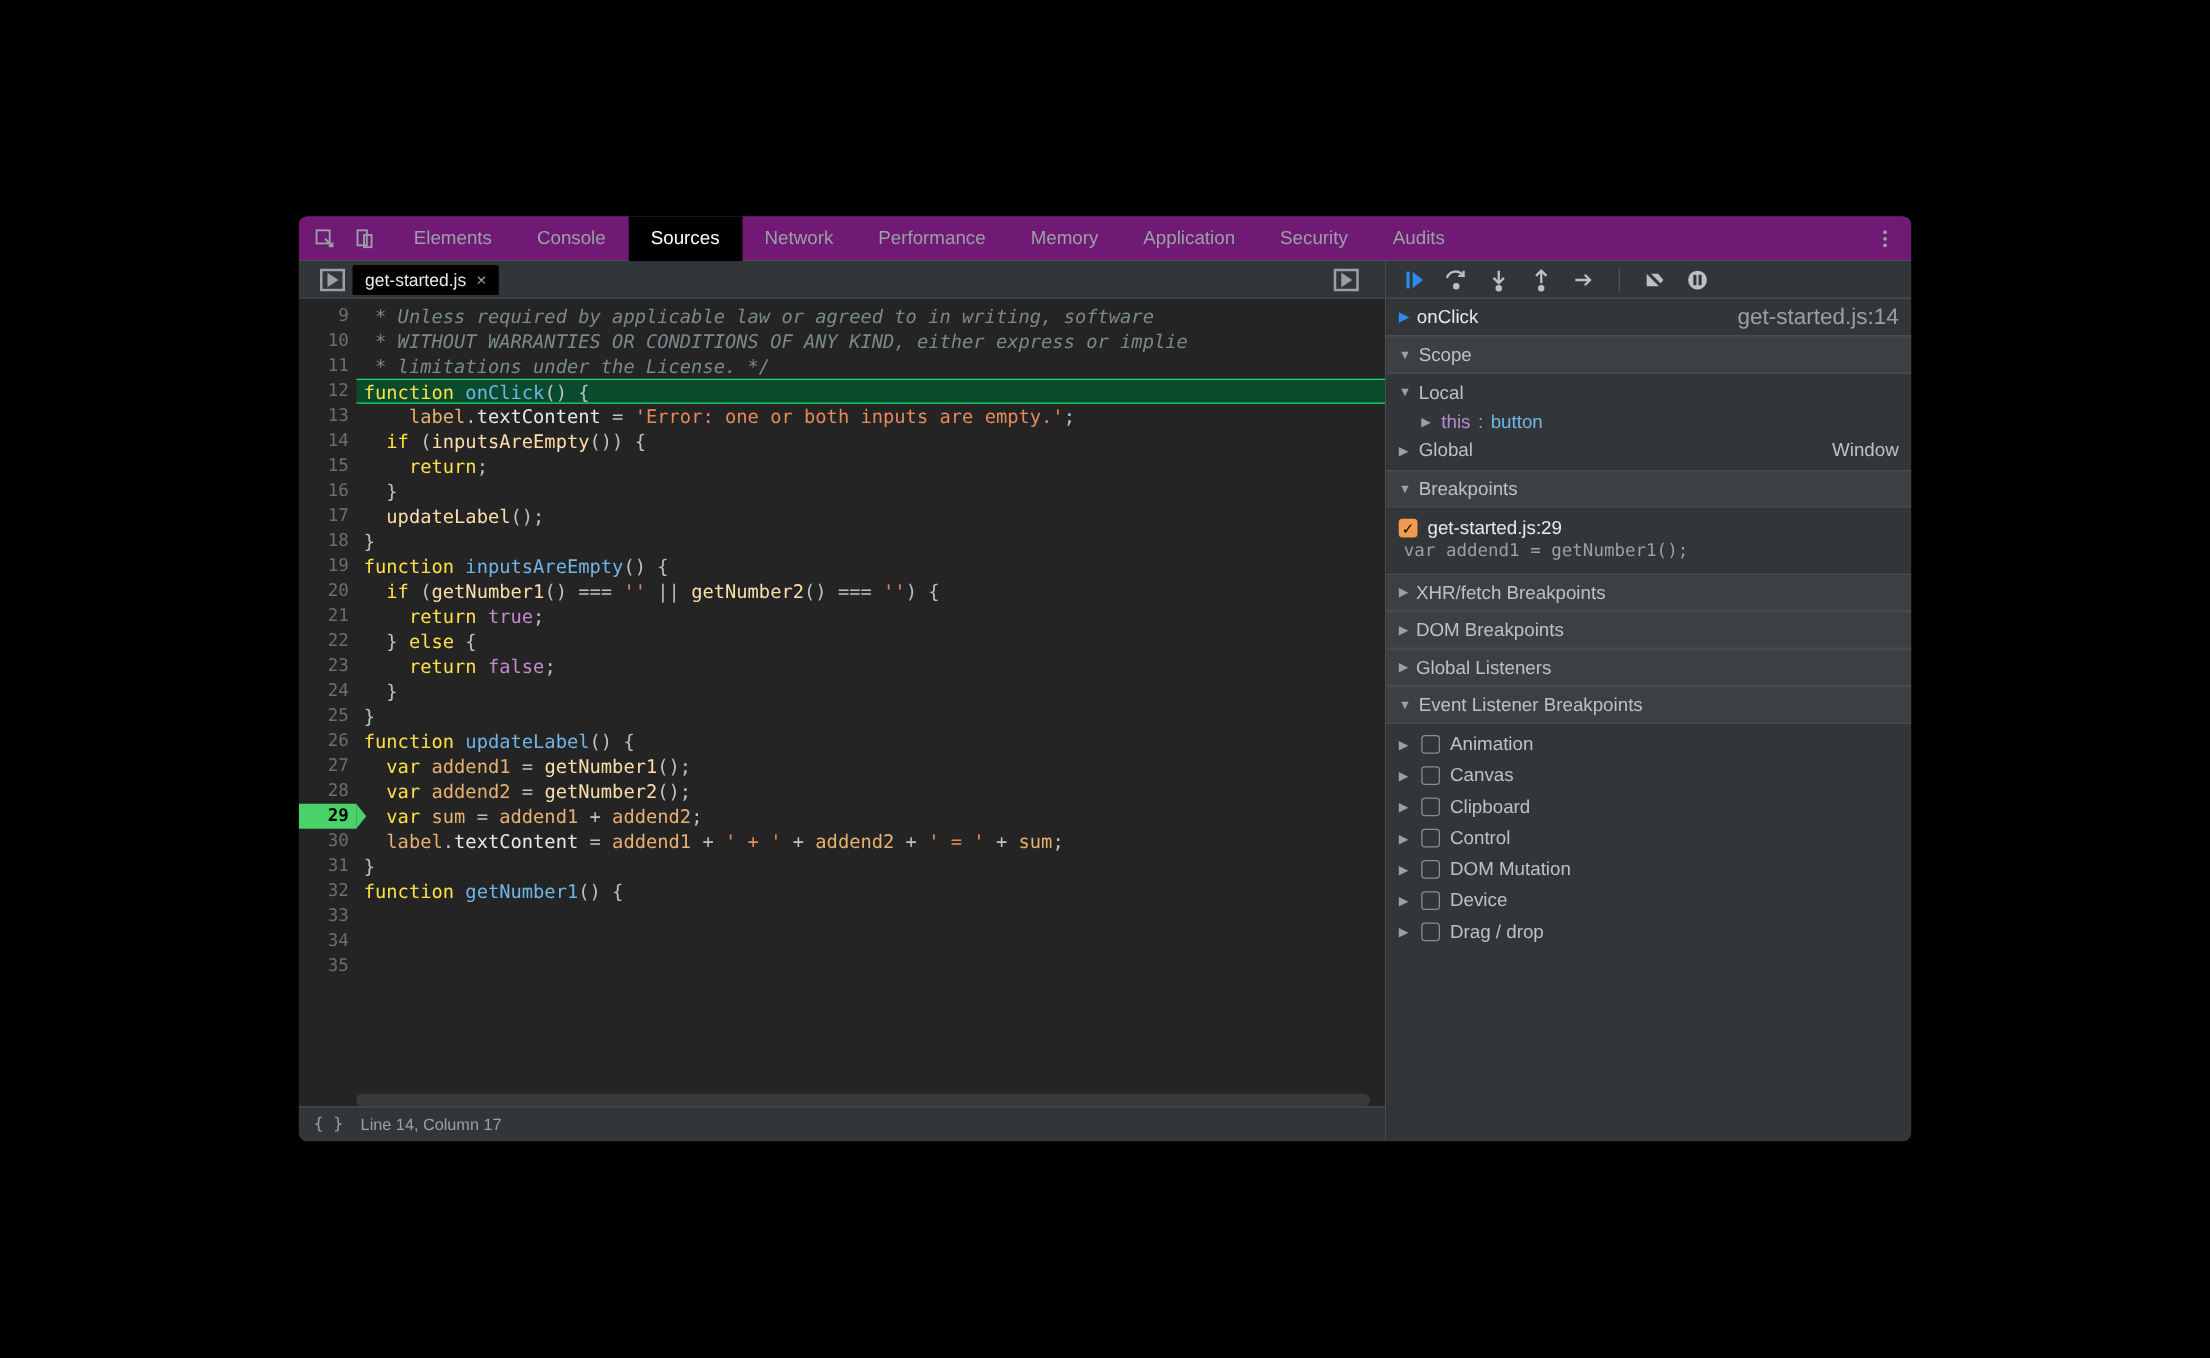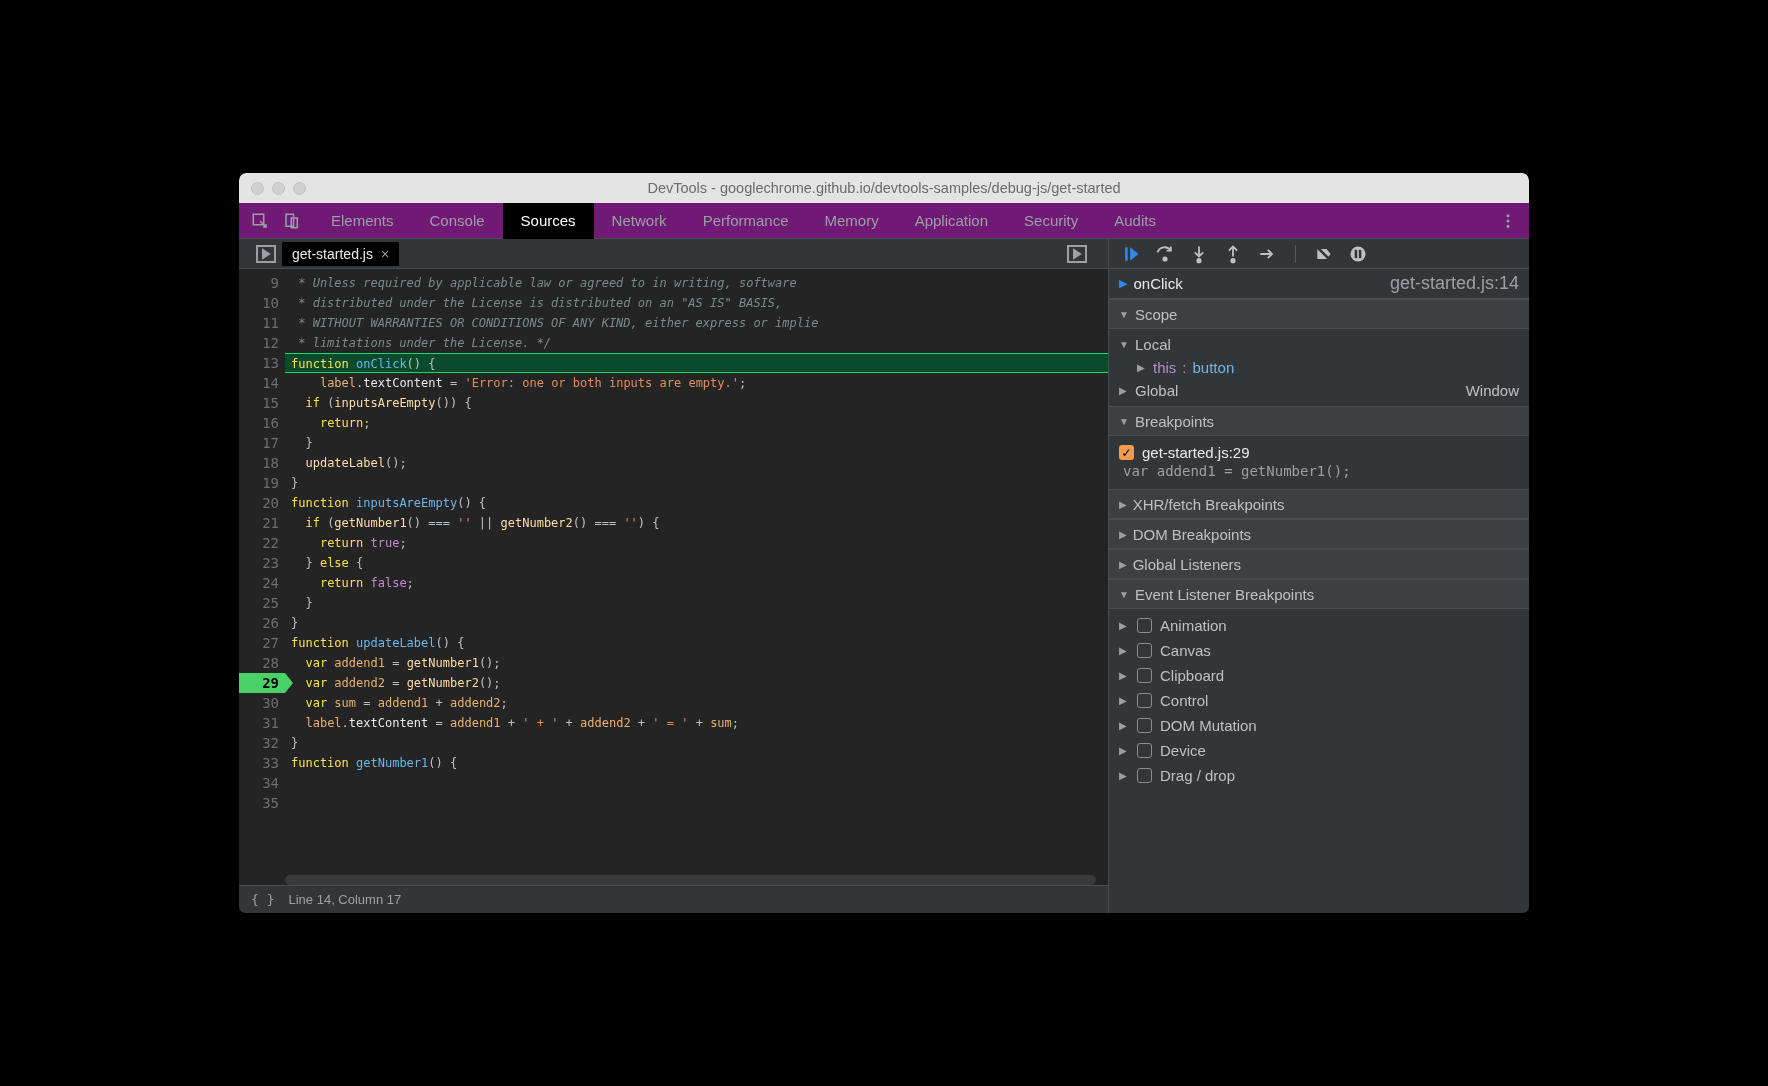--- a/index.html
+++ b/index.html
@@ -61,21 +61,21 @@
   .gutter .ln { height:20px; line-height:20px; position:relative;}
   .gutter .ln.exec {
     background:#48d267; color:#000; font-weight:600;
     padding-right:6px; margin-right:-6px;
   }
   .gutter .ln.exec::after{
     content:""; position:absolute; right:-8px; top:0;
     border-top:10px solid transparent; border-bottom:10px solid transparent; border-left:8px solid #48d267;
   }
   .code {
-    flex:1; font-family:Menlo,Consolas,monospace; font-size:12px;
+    flex:1; font-family:Menlo,Consolas,monospace; font-size:15px;
     color:#e8e8e8; padding:4px 0; overflow:hidden; position:relative;
   }
   .code .line { height:20px; line-height:20px; white-space:pre; padding-left:6px;}
   .code .line.hl { background:#0a4a2d; border-top:1px solid #1dd96e; border-bottom:1px solid #1dd96e; padding-left:6px;}
   .c-comment{color:#7a8a8a;font-style:italic;}
   .c-kwd{color:#fde047;}
   .c-fn{color:#ffddaa;}
   .c-name{color:#e8b16f;}
   .c-def{color:#6fb5e8;}
   .c-punc{color:#bcc1c6;}
@@ -120,28 +120,20 @@
   .bp-code{color:#9aa0a6;font-family:Menlo,Consolas,monospace;font-size:14px;padding:2px 0 2px 4px;}
   .elb-row{padding:4px 10px;display:flex;align-items:center;gap:8px;color:#bcc1c6;cursor:pointer;}
   .elb-row .tri{font-size:10px;color:#9aa0a6;width:10px;}
   .code-scroll{position:absolute;bottom:0;left:0;right:12px;height:10px;background:#3a3a3a;border-radius:5px;}
 </style>
 </head>
 <body>
 
 <div class="window">
 
-  <div class="titlebar">
-    <div class="traffic">
-      <div class="tl"></div>
-      <div class="tl"></div>
-      <div class="tl"></div>
-    </div>
-    <div class="titlebar-title">DevTools - googlechrome.github.io/devtools-samples/debug-js/get-started</div>
-  </div>
 
   <div class="tabbar">
     <div class="tabbar-icons">
       <div class="icon-btn">
         <svg viewBox="0 0 24 24" fill="none" stroke="currentColor" stroke-width="2">
             <rect x="3" y="3" width="14" height="14"></rect>
             <path d="M12 12 L20 20 M16 20 L20 20 L20 16"></path>
           </svg>
       </div>
       <div class="icon-btn">
@@ -215,21 +207,20 @@
             <div class="ln exec">29</div>
             <div class="ln">30</div>
             <div class="ln">31</div>
             <div class="ln">32</div>
             <div class="ln">33</div>
             <div class="ln">34</div>
             <div class="ln">35</div>
           </div>
         <div class="code" id="code">
           <div class="line"><span class="c-comment"> * Unless required by applicable law or agreed to in writing, software</span></div>
-            <div class="line"><span class="c-comment"> * distributed under the License is distributed on an "AS IS" BASIS,</span></div>
             <div class="line"><span class="c-comment"> * WITHOUT WARRANTIES OR CONDITIONS OF ANY KIND, either express or implie</span></div>
             <div class="line"><span class="c-comment"> * limitations under the License. */</span></div>
             <div class="line hl"><span class="c-kwd">function </span><span class="c-def">onClick</span><span class="c-punc">() {</span></div>
             <div class="line"><span class="c-punc">    </span><span class="c-name">label</span><span class="c-punc">.</span><span class="c-prop">textContent</span><span class="c-punc"> = </span><span class="c-str">'Error: one or both inputs are empty.'</span><span class="c-punc">;</span></div>
             <div class="line"><span class="c-punc">  </span><span class="c-kwd">if</span><span class="c-punc"> (</span><span class="c-fn">inputsAreEmpty</span><span class="c-punc">()) {</span></div>
             <div class="line"><span class="c-punc">    </span><span class="c-kwd">return</span><span class="c-punc">;</span></div>
             <div class="line"><span class="c-punc">  }</span></div>
             <div class="line"><span class="c-punc">  </span><span class="c-fn">updateLabel</span><span class="c-punc">();</span></div>
             <div class="line"><span class="c-punc">}</span></div>
             <div class="line"><span class="c-kwd">function </span><span class="c-def">inputsAreEmpty</span><span class="c-punc">() {</span></div>

